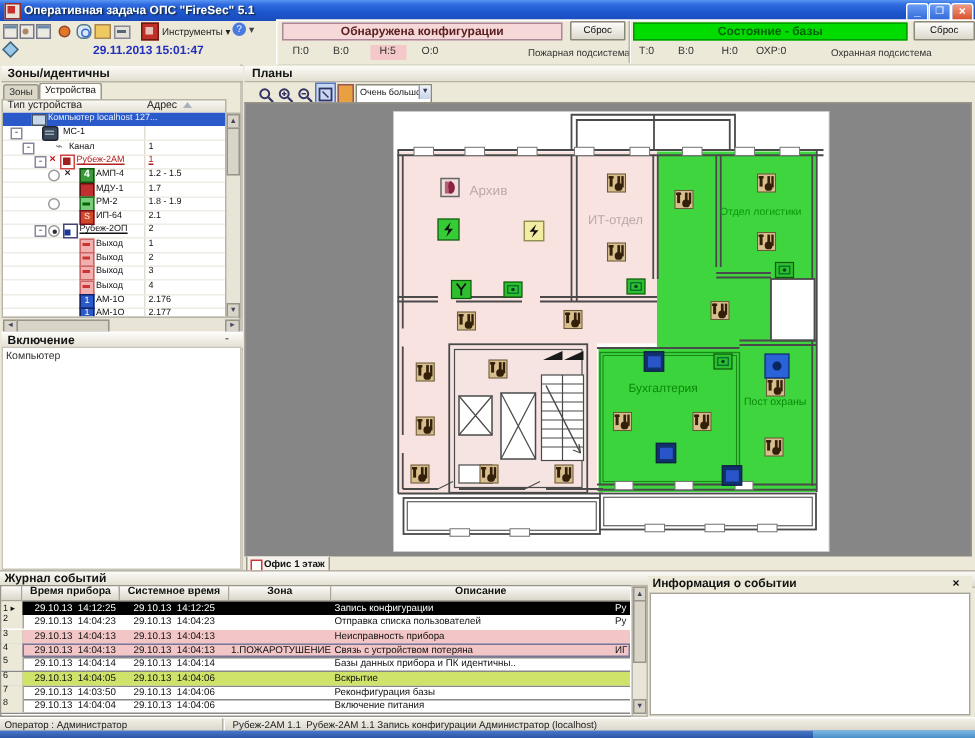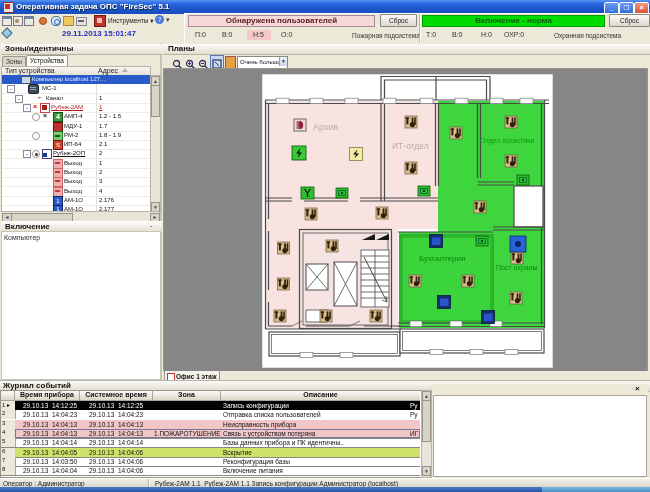--- a/index.html
+++ b/index.html
@@ -55,25 +55,25 @@
 
 <div class="abs" style="left:155px;top:15px;width:9px;height:9px;border-radius:50%;background:#4A7AE0;color:#fff;font-size:6.5px;text-align:center;line-height:9px;">?</div>
 <div class="abs b7" style="left:166px;top:16px;color:#444;">▾</div>
 
 <div class="abs" style="left:3px;top:29px;width:6px;height:6px;background:#9AC8E8;border:1px solid #467;transform:rotate(45deg);"></div>
 
 <div class="abs" style="left:62px;top:29px;color:#2330C0;font-size:8px;font-weight:bold;">29.11.2013 15:01:47</div>
 
 <div class="abs" style="left:184px;top:13px;width:466px;height:30px;background:#ECE9D8;border-left:1px solid #fff;border-top:1px solid #fff;box-shadow:inset 0 -1px 0 #aaa;"></div>
 
-<div class="abs" style="left:188px;top:15px;width:185px;height:10px;background:#F7D8D8;border:1px solid #A89;color:#5A2020;font-size:8px;font-weight:bold;text-align:center;line-height:10px;">Обнаружена пользователей</div>
+<div class="abs" style="left:188px;top:15px;width:185px;height:10px;background:#F7D8D8;border:1px solid #A89;color:#5A2020;font-size:8px;font-weight:bold;text-align:center;line-height:10px;">Обнаружена конфигурации</div>
 
 <div class="abs" style="left:380px;top:14px;width:35px;height:11px;background:linear-gradient(180deg,#FDFCFA,#DDD8CC);border:1px solid #8A8A7A;border-radius:1px;color:#111;font-size:6.5px;text-align:center;line-height:11px;">Сброс</div>
 
-<div class="abs" style="left:422px;top:15px;width:181px;height:10px;background:#00DC00;border:1px solid #090;color:#066006;font-size:8px;font-weight:bold;text-align:center;line-height:10px;">Включение - норма</div>
+<div class="abs" style="left:422px;top:15px;width:181px;height:10px;background:#00DC00;border:1px solid #090;color:#066006;font-size:8px;font-weight:bold;text-align:center;line-height:10px;">Состояние - базы</div>
 
 <div class="abs" style="left:609px;top:14px;width:39px;height:11px;background:linear-gradient(180deg,#FDFCFA,#DDD8CC);border:1px solid #8A8A7A;border-radius:1px;color:#111;font-size:6.5px;text-align:center;line-height:11px;">Сброс</div>
 
 <div class="abs b7" style="left:195px;top:31px;color:#333;">П:0</div>
 <div class="abs b7" style="left:222px;top:31px;color:#333;">В:0</div>
 <div class="abs" style="left:247px;top:30px;width:24px;height:10px;background:#F4C8C8;"></div>
 <div class="abs b7" style="left:253px;top:31px;color:#333;">Н:5</div>
 <div class="abs b7" style="left:281px;top:31px;color:#333;">О:0</div>
 <div class="abs" style="left:352px;top:31.5px;color:#333;font-size:6.5px;white-space:nowrap;">Пожарная подсистема</div>
 
@@ -561,20 +561,21 @@
   </div>
 </div>
 
 <div class="abs" style="left:421px;top:390px;width:9px;height:86px;background:#E8E4D8;border:1px solid #B8B4A8;">
   <div class="abs" style="left:0px;top:0px;width:7px;height:8px;background:#D8D4C8;border:1px solid #98948A;color:#446;font-size:5px;text-align:center;line-height:8px;">▲</div>
   <div class="abs" style="left:0px;top:9px;width:7px;height:40px;background:#D8D4C8;border:1px solid #98948A;"></div>
   <div class="abs" style="left:0px;top:75px;width:7px;height:8px;background:#D8D4C8;border:1px solid #98948A;color:#446;font-size:5px;text-align:center;line-height:8px;">▼</div>
 </div>
 
 <div class="abs" style="left:432px;top:384px;width:216px;height:93px;background:#ECE9D8;">
+  <div class="abs" style="left:0px;top:0px;width:214px;height:10px;color:#111;font-size:8px;font-weight:bold;padding-left:3px;">Информация о событии</div>
   <div class="abs" style="left:203px;top:1px;width:8px;height:8px;color:#111;font-size:8px;font-weight:bold;line-height:8px;">×</div>
   <div class="abs" style="left:1px;top:11px;width:212px;height:80px;background:#fff;border:1px solid #A8A498;"></div>
 </div>
 
 <div class="abs" style="left:0;top:478px;width:650px;height:9px;background:linear-gradient(180deg,#F2F0E8,#D8D4C8);border-top:1px solid #fff;">
   <span class="abs" style="left:3px;top:1px;color:#222;font-size:6.5px;white-space:nowrap;">Оператор : Администратор</span>
   <span class="abs" style="left:148px;top:0px;width:1px;height:9px;background:#B0AC9E;border-right:1px solid #fff;"></span>
   <span class="abs" style="left:155px;top:1px;color:#222;font-size:6.5px;white-space:nowrap;">Рубеж-2АМ 1.1&nbsp;&nbsp;Рубеж-2АМ 1.1 Запись конфигурации Администратор (localhost)</span>
 </div>
 

